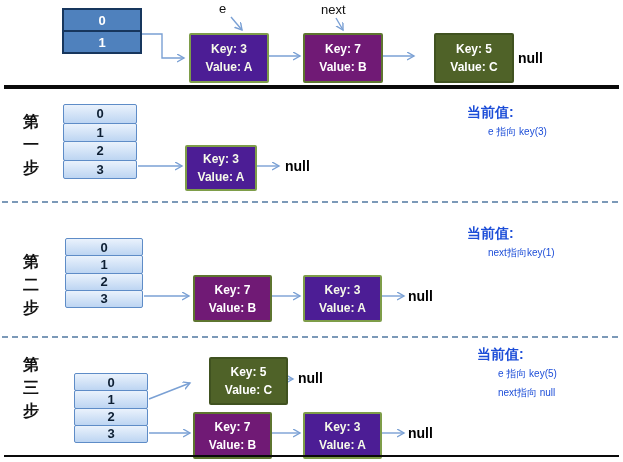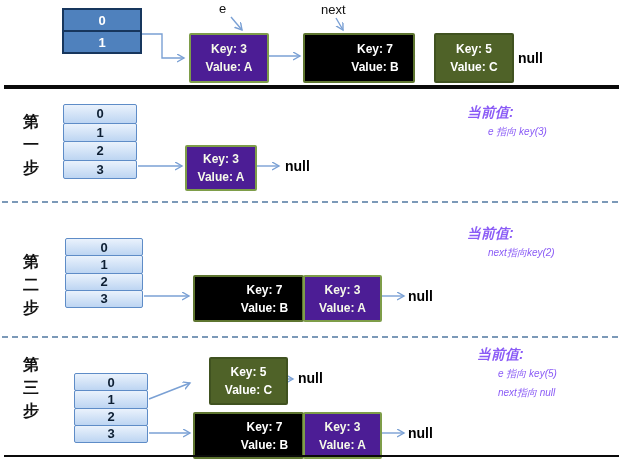--- a/index.html
+++ b/index.html
@@ -25,29 +25,29 @@
   }
   .arr.light-arr .cell:first-child { margin-top:0; }
 
   
   .node {
     position:absolute; z-index:2; display:flex; flex-direction:column;
     align-items:center; justify-content:center; text-align:center;
     color:#fff; font-weight:bold; font-size:12px; line-height:18px; border-radius:2px;
   }
   .node.light  { background:#4c1d95; border:2px solid #7e9d49; color:#f6fae9; }
-  .node.medium { background:#000000; border:2px solid #5e7530;padding-left:32px; }
+  .node.medium { background:#701a75; border:2px solid #5e7530; }
   .node.dark   { background:#4f6228; border:2px solid #405220;margin-left:16px; }
 
   
   .null-label { position:absolute; z-index:2; font-weight:bold; font-size:14px; color:#000; }
   .ptr-label  { position:absolute; z-index:2; font-size:13px; color:#111; }
   .step-label { position:absolute; z-index:2; width:26px; text-align:center;
                 font-size:16px; font-weight:600; line-height:23px; color:#111; }
-  .status { position:absolute; z-index:2; color:#8b5cf6;font-style:italic; }
+  .status { position:absolute; z-index:2; color:#1d4ed8; }
   .status .title { font-weight:bold; font-size:14px; }
   .status .line  { margin-left:21px; font-size:10px; line-height:19px; }
   .status .line:first-of-type { margin-top:4px; }
 
   
   .div-solid  { position:absolute; left:4px; right:4px; height:4px; background:#0a0a0a; z-index:2; }
   .div-thin   { position:absolute; left:4px; right:4px; height:2px; background:#0a0a0a; z-index:2; }
   .div-dashed { position:absolute; left:2px; right:2px; height:2px; z-index:2;
     background:repeating-linear-gradient(90deg,#7b99b8 0,#7b99b8 6px,transparent 6px,transparent 10px); }
 </style>
@@ -148,21 +148,21 @@
     <div>Key: 7</div>
     <div>Value: B</div>
   </div>
   <div class="node light" style="left:303px;top:275px;width:75px;height:43px;">
     <div>Key: 3</div>
     <div>Value: A</div>
   </div>
   <div class="null-label" style="left:408px;top:288px;">null</div>
   <div class="status" style="left:467px;top:225px;">
     <div class="title">当前值:</div>
-    <div class="line">next指向key(2)</div>
+    <div class="line">next指向key(1)</div>
   </div>
 
   <div class="div-dashed" style="top:336px;"></div>
 
   <div class="step-label" style="left:18px;top:353px;">
     <div>第</div>
     <div>三</div>
     <div>步</div>
   </div>
   <div class="arr light-arr" style="left:74px;top:373px;width:74px;height:70px;">

